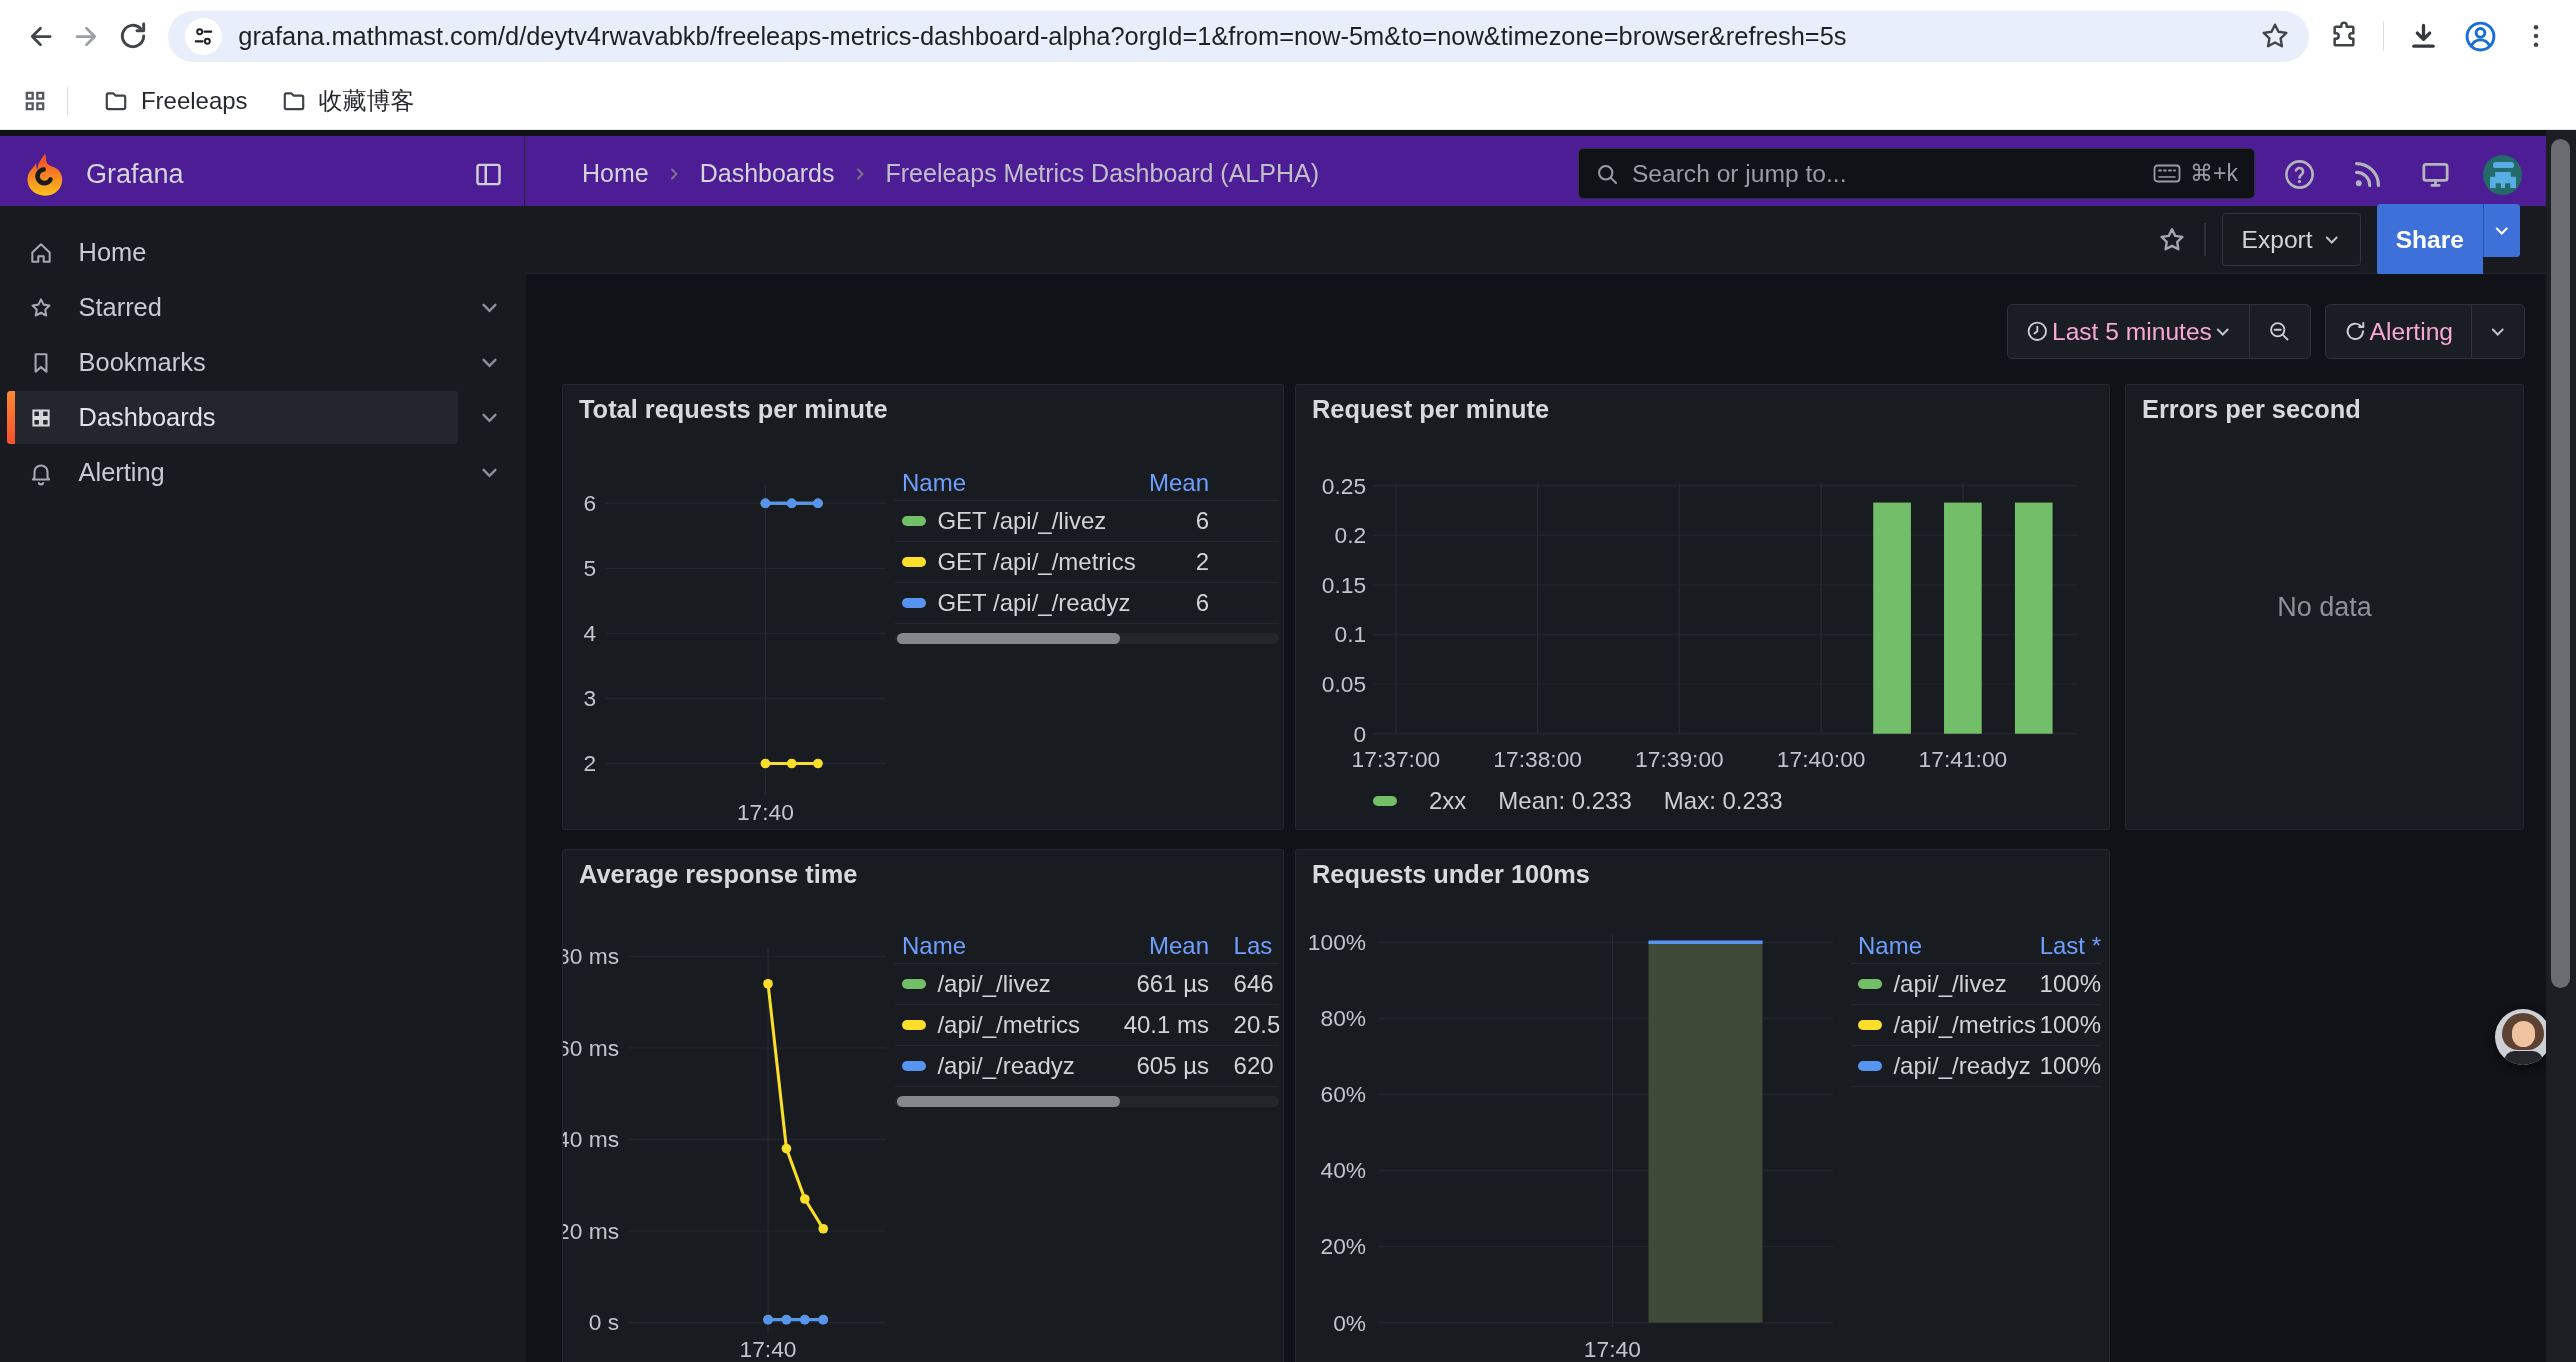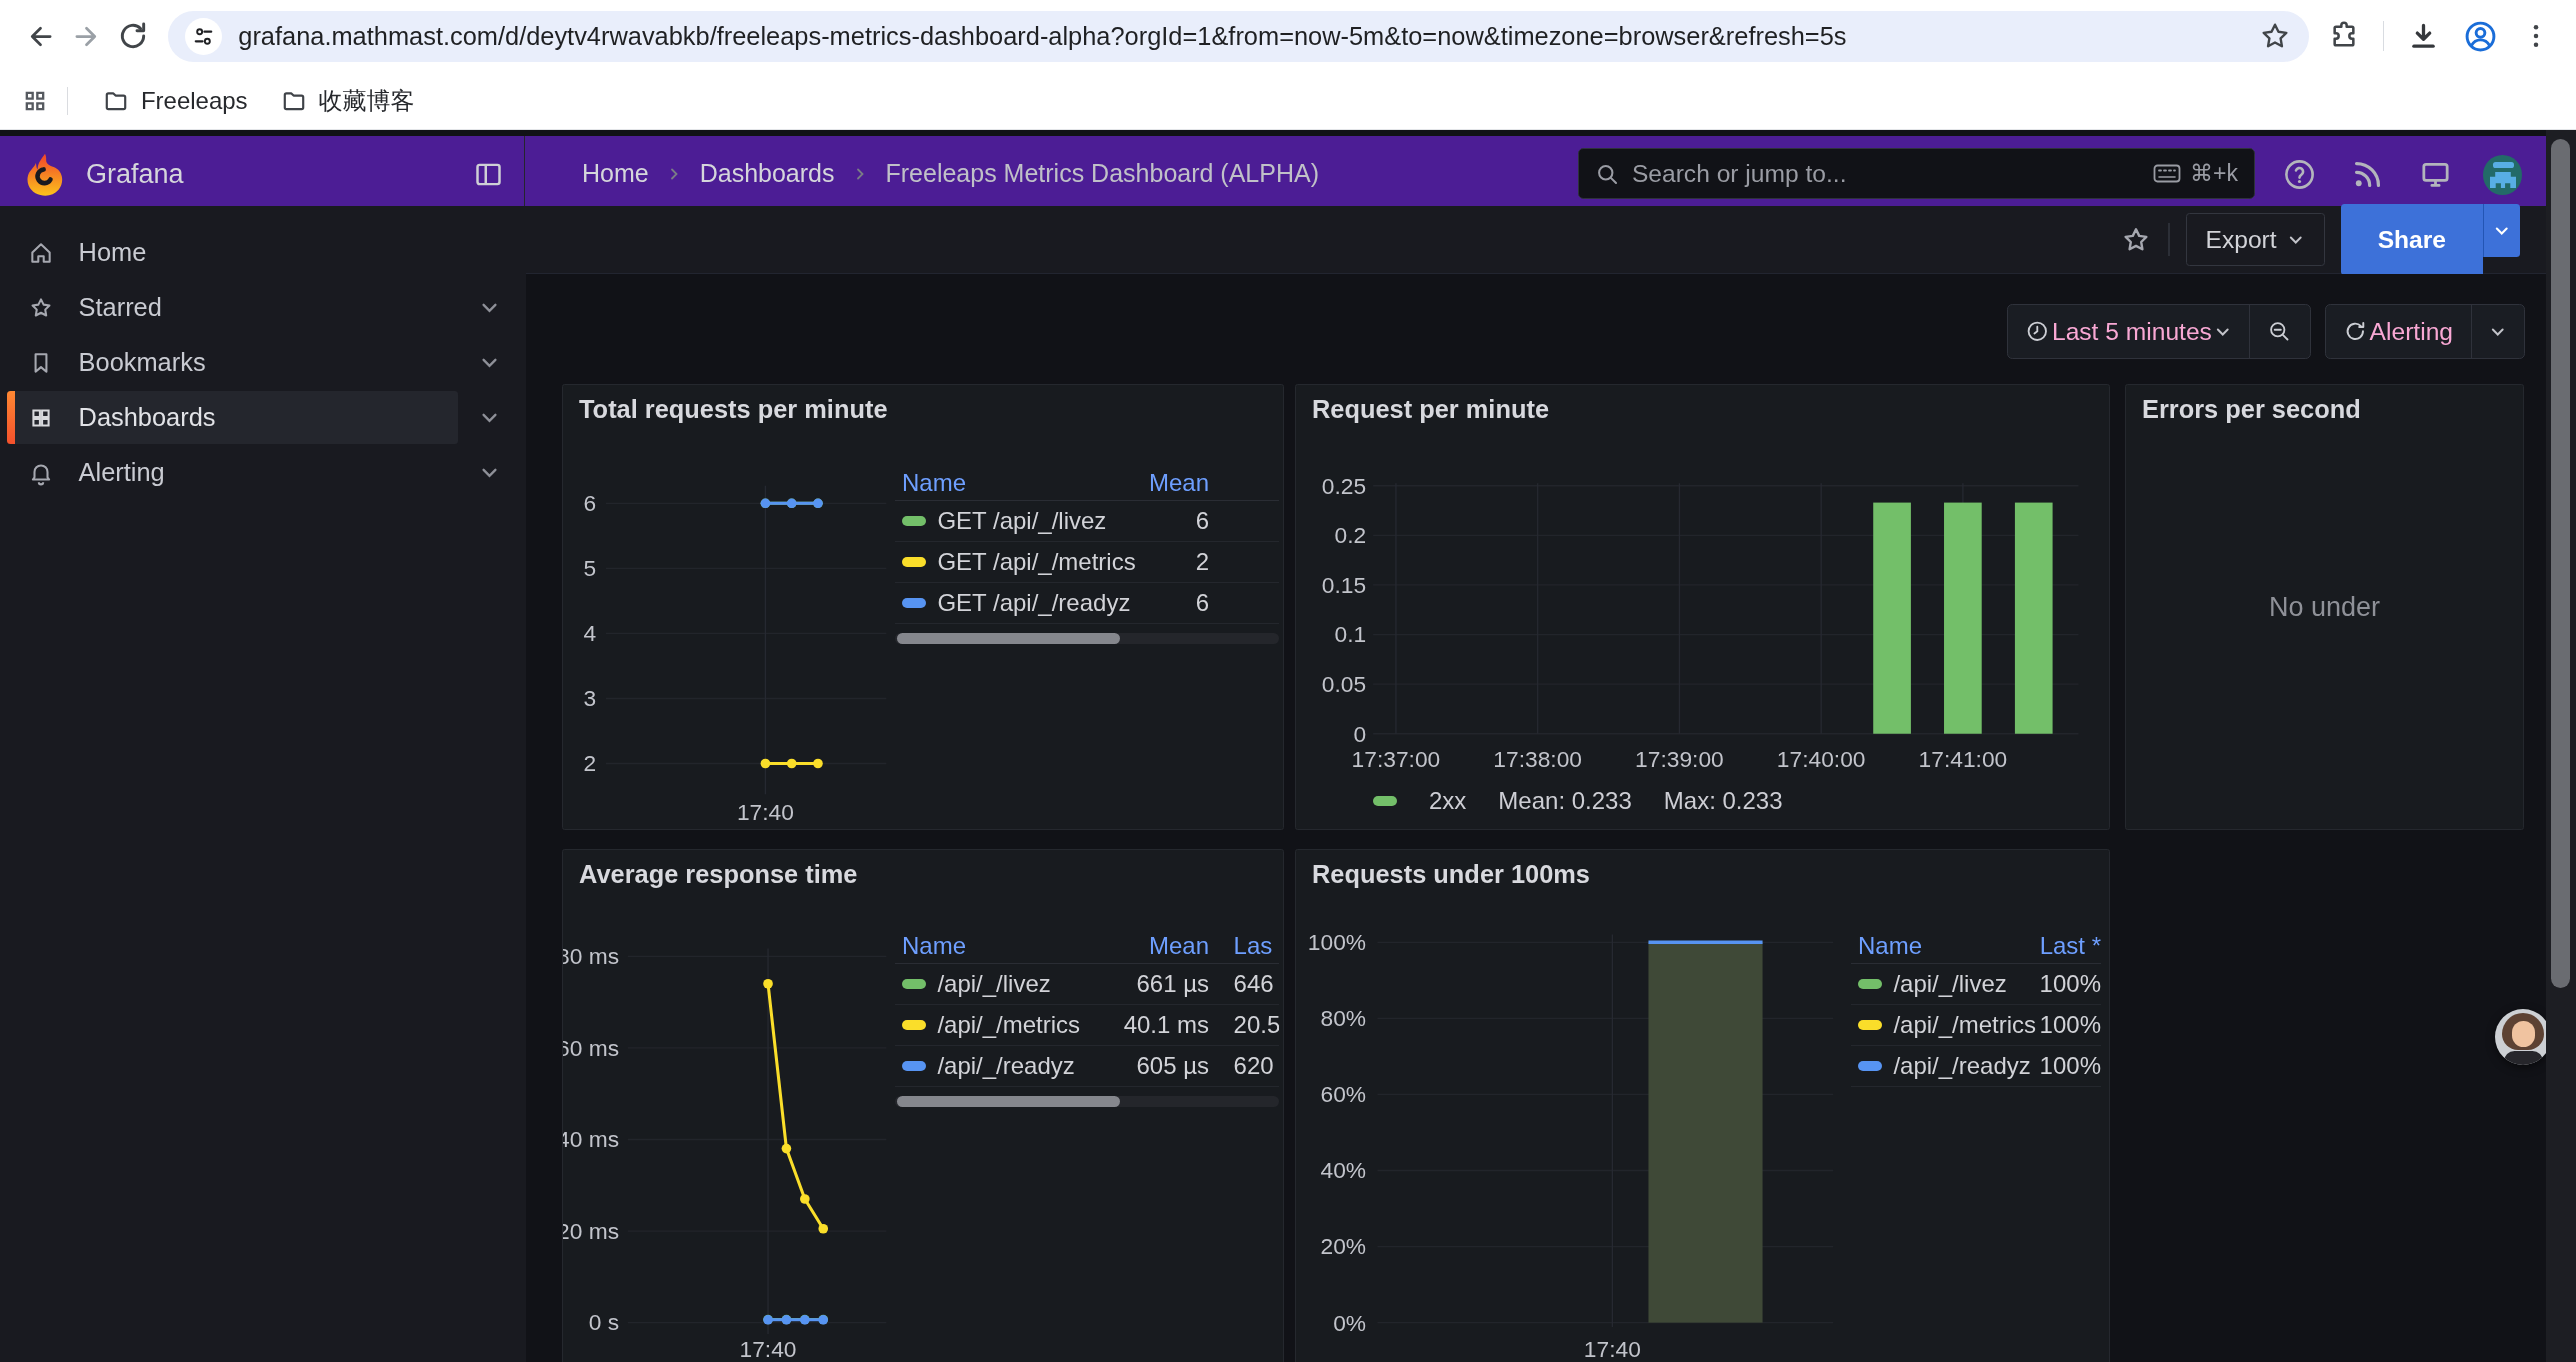--- a/index.html
+++ b/index.html
@@ -54,21 +54,21 @@
   .side-item.active .lbl { color:#e2e3e7; }
 
   
   .g-main { position:absolute; left:526px; top:76px; right:0; bottom:0; }
   .g-subbar { height:68px; background:#191a20; border-bottom:1.3px solid #222530;
     display:flex; align-items:center; justify-content:flex-end; gap:16px; padding-right:56px; }
   .sb-divider { width:1.8px; height:33px; background:#2c2f37; }
   .btn-export { height:53px; padding:0 19px; border:1.3px solid #33363f; border-radius:3.5px;
     display:flex; align-items:center; gap:10.5px; font-size:24.6px; color:#d2d3d8; background:transparent; }
   .share-group { display:flex; }
-  .btn-share { height:71px; padding:0 37px; background:#3d71d9; border:none; border-radius:3.5px 0 0 3.5px;
+  .btn-share { height:71px; padding:0 19px; background:#3d71d9; border:none; border-radius:3.5px 0 0 3.5px;
     font-size:24.6px; font-weight:bold; color:#ffffff; display:flex; align-items:center; }
   .btn-share-chev { height:53px; width:37px; background:#3d71d9; border:none; border-left:1.3px solid #2355b4;
     border-radius:0 3.5px 3.5px 0; display:flex; align-items:center; justify-content:center; }
 
   .g-canvas { position:absolute; left:0; top:68px; right:0; bottom:0; background:#111217; overflow:hidden; }
   .timebar { position:absolute; top:30px; right:51px; display:flex; gap:14px; }
   .tgroup { display:flex; border:1.3px solid #2f323b; border-radius:5.3px; background:#1a1d23; }
   .tseg { height:53px; display:flex; align-items:center; gap:2px; padding:0 17.5px; font-size:24.6px; color:#f9a8d4; }
   .tseg + .tseg { border-left:1.3px solid #2f323b; }
 
@@ -490,21 +490,21 @@
         <div class="legend-inline" style="left:77px;top:402px">
           <i class="pill" style="margin: 0px; background: rgb(115, 191, 105);"></i>
           <span class="txt">2xx</span>
           <span class="txt">Mean: 0.233</span>
           <span class="txt">Max: 0.233</span>
         </div>
       </section>
 
       <section class="panel" style="left:1599px;top:110px;width:399px;height:446px">
         <h2 class="ptitle">Errors per second</h2>
-        <div class="nodata">No under</div>
+        <div class="nodata">No data</div>
       </section>
 
       <section class="panel" style="left:36px;top:575px;width:722px;height:614px">
         <h2 class="ptitle">Average response time</h2>
         <div class="chart" id="chart-p4">
             <svg width="722" height="614" viewBox="0 0 824 700">
               <line x1="74" y1="539" x2="369" y2="539" stroke="#22252b" stroke-width="1.5"></line>
               <text x="64" y="548" text-anchor="end" fill="#c2c4cb" font-size="26">0 s</text>
               <line x1="74" y1="434.5" x2="369" y2="434.5" stroke="#22252b" stroke-width="1.5"></line>
               <text x="64" y="443.5" text-anchor="end" fill="#c2c4cb" font-size="26">20 ms</text>

